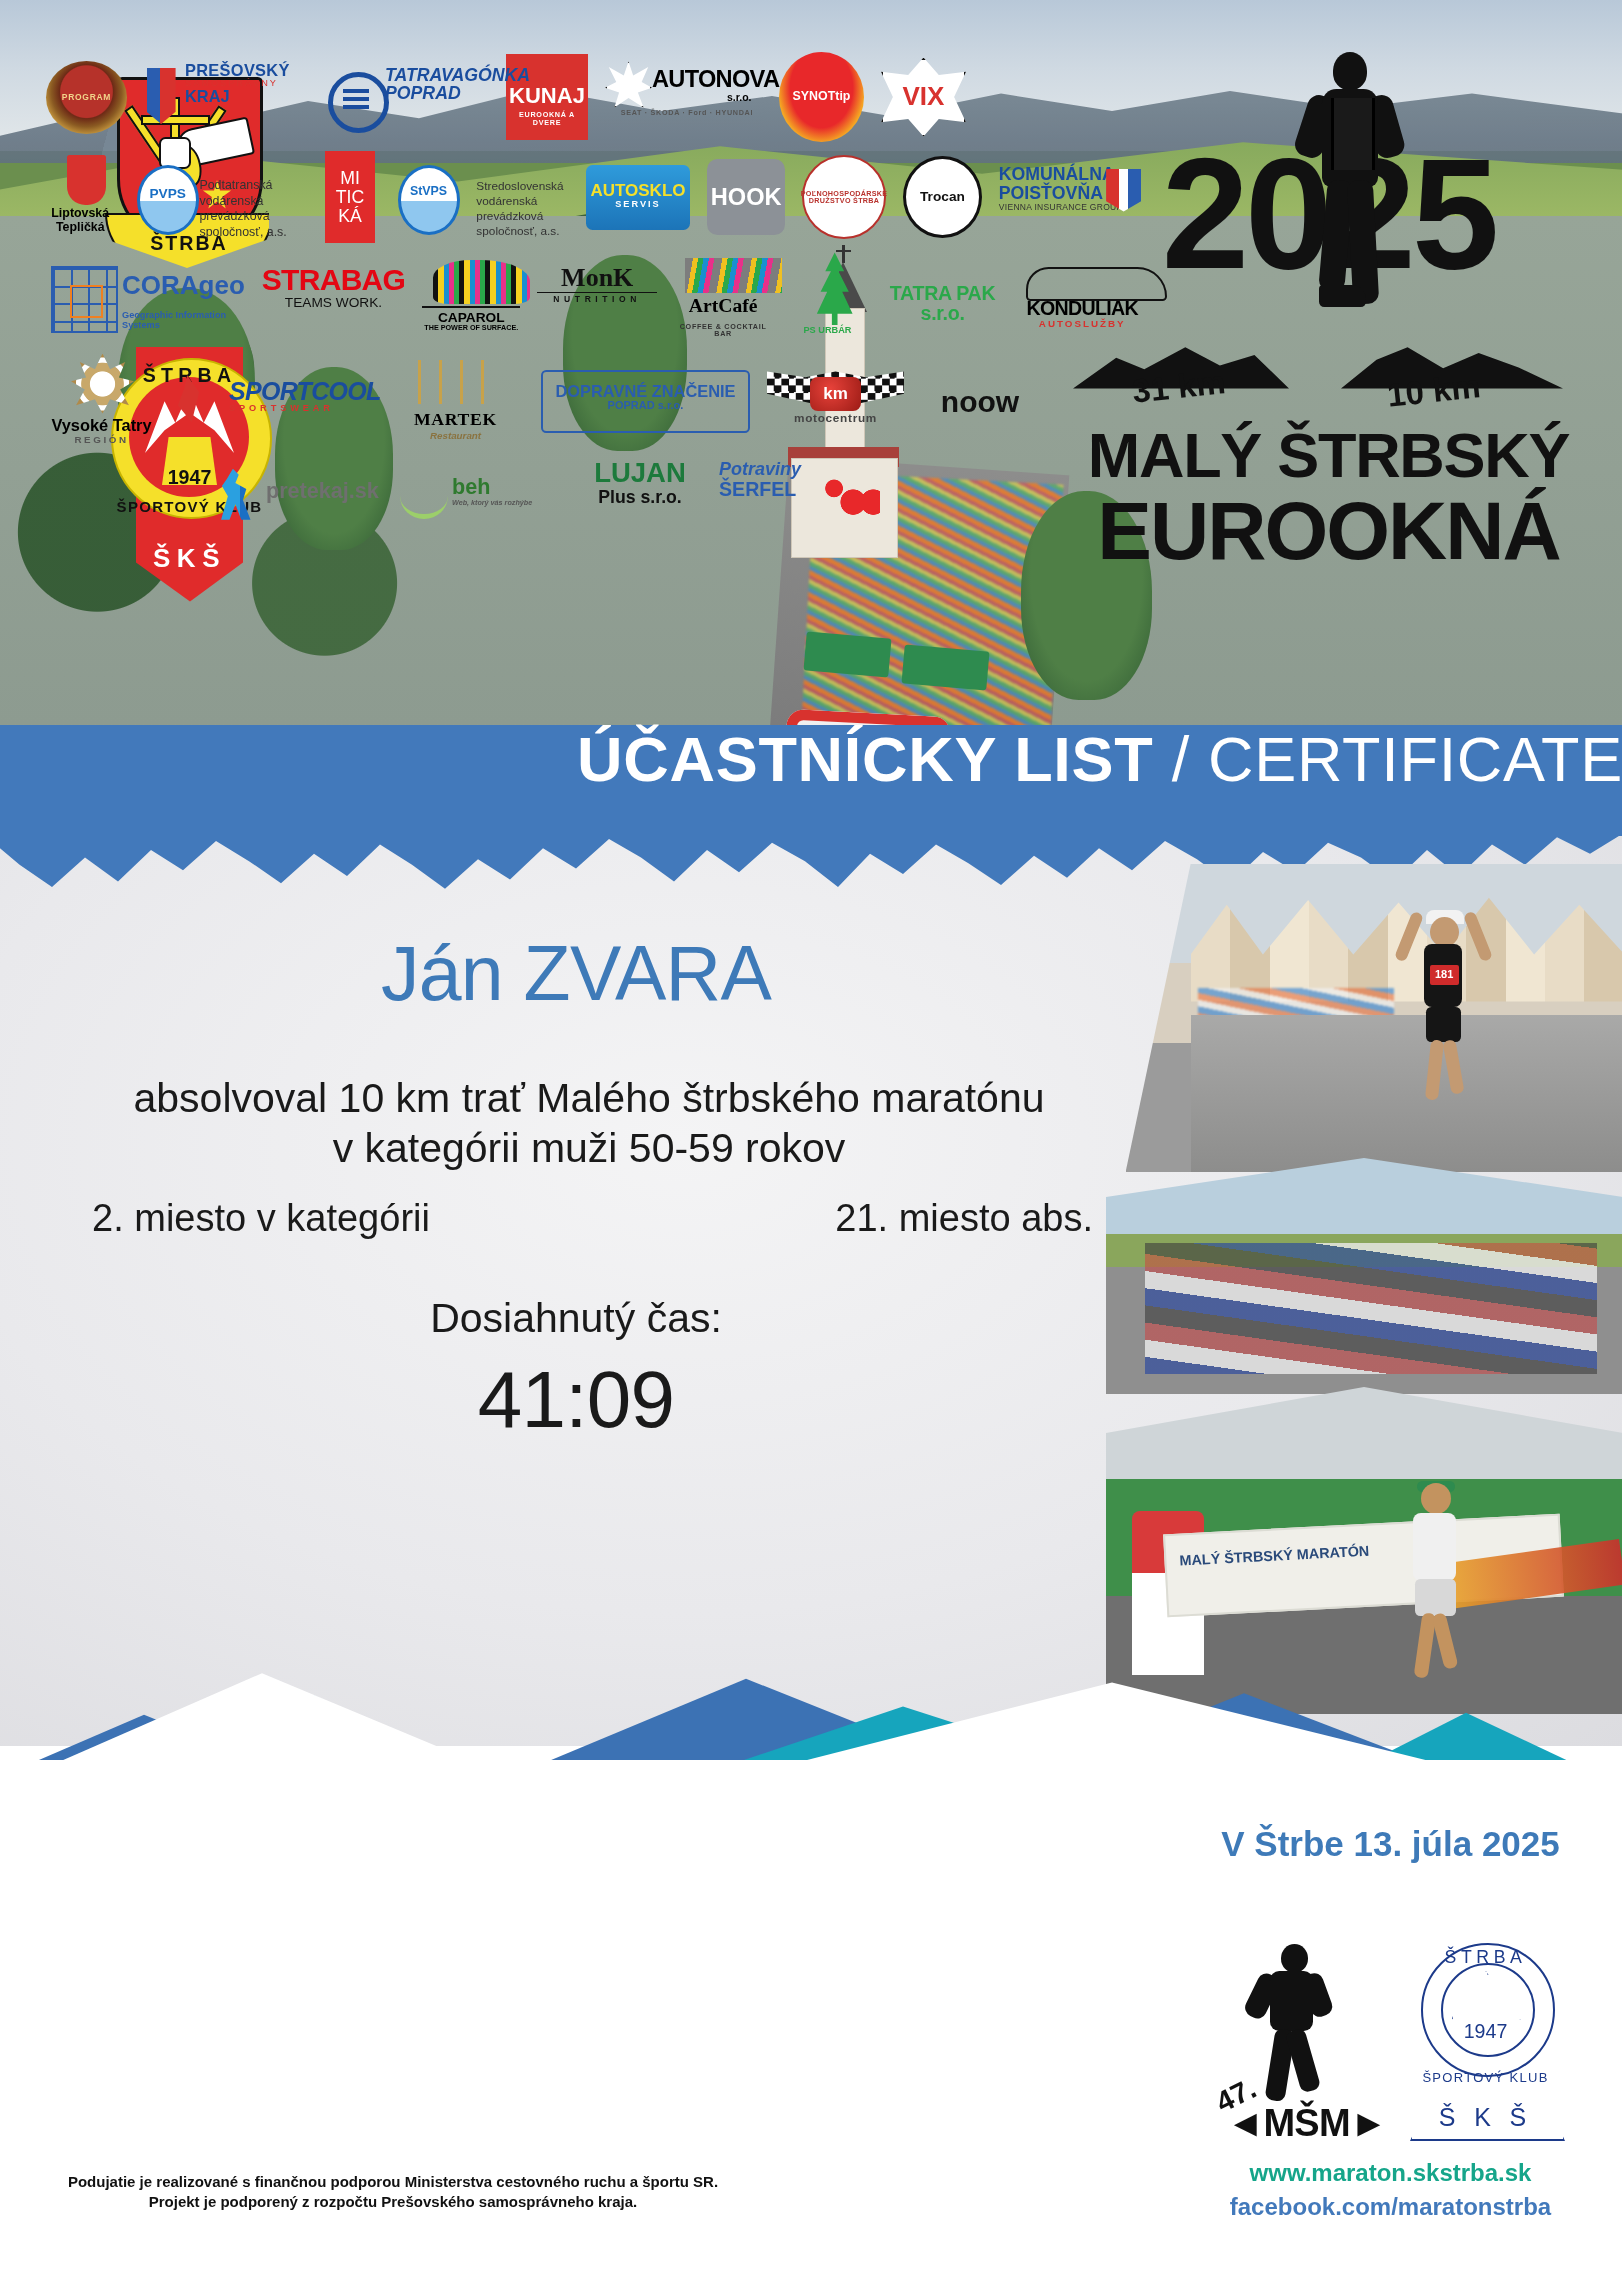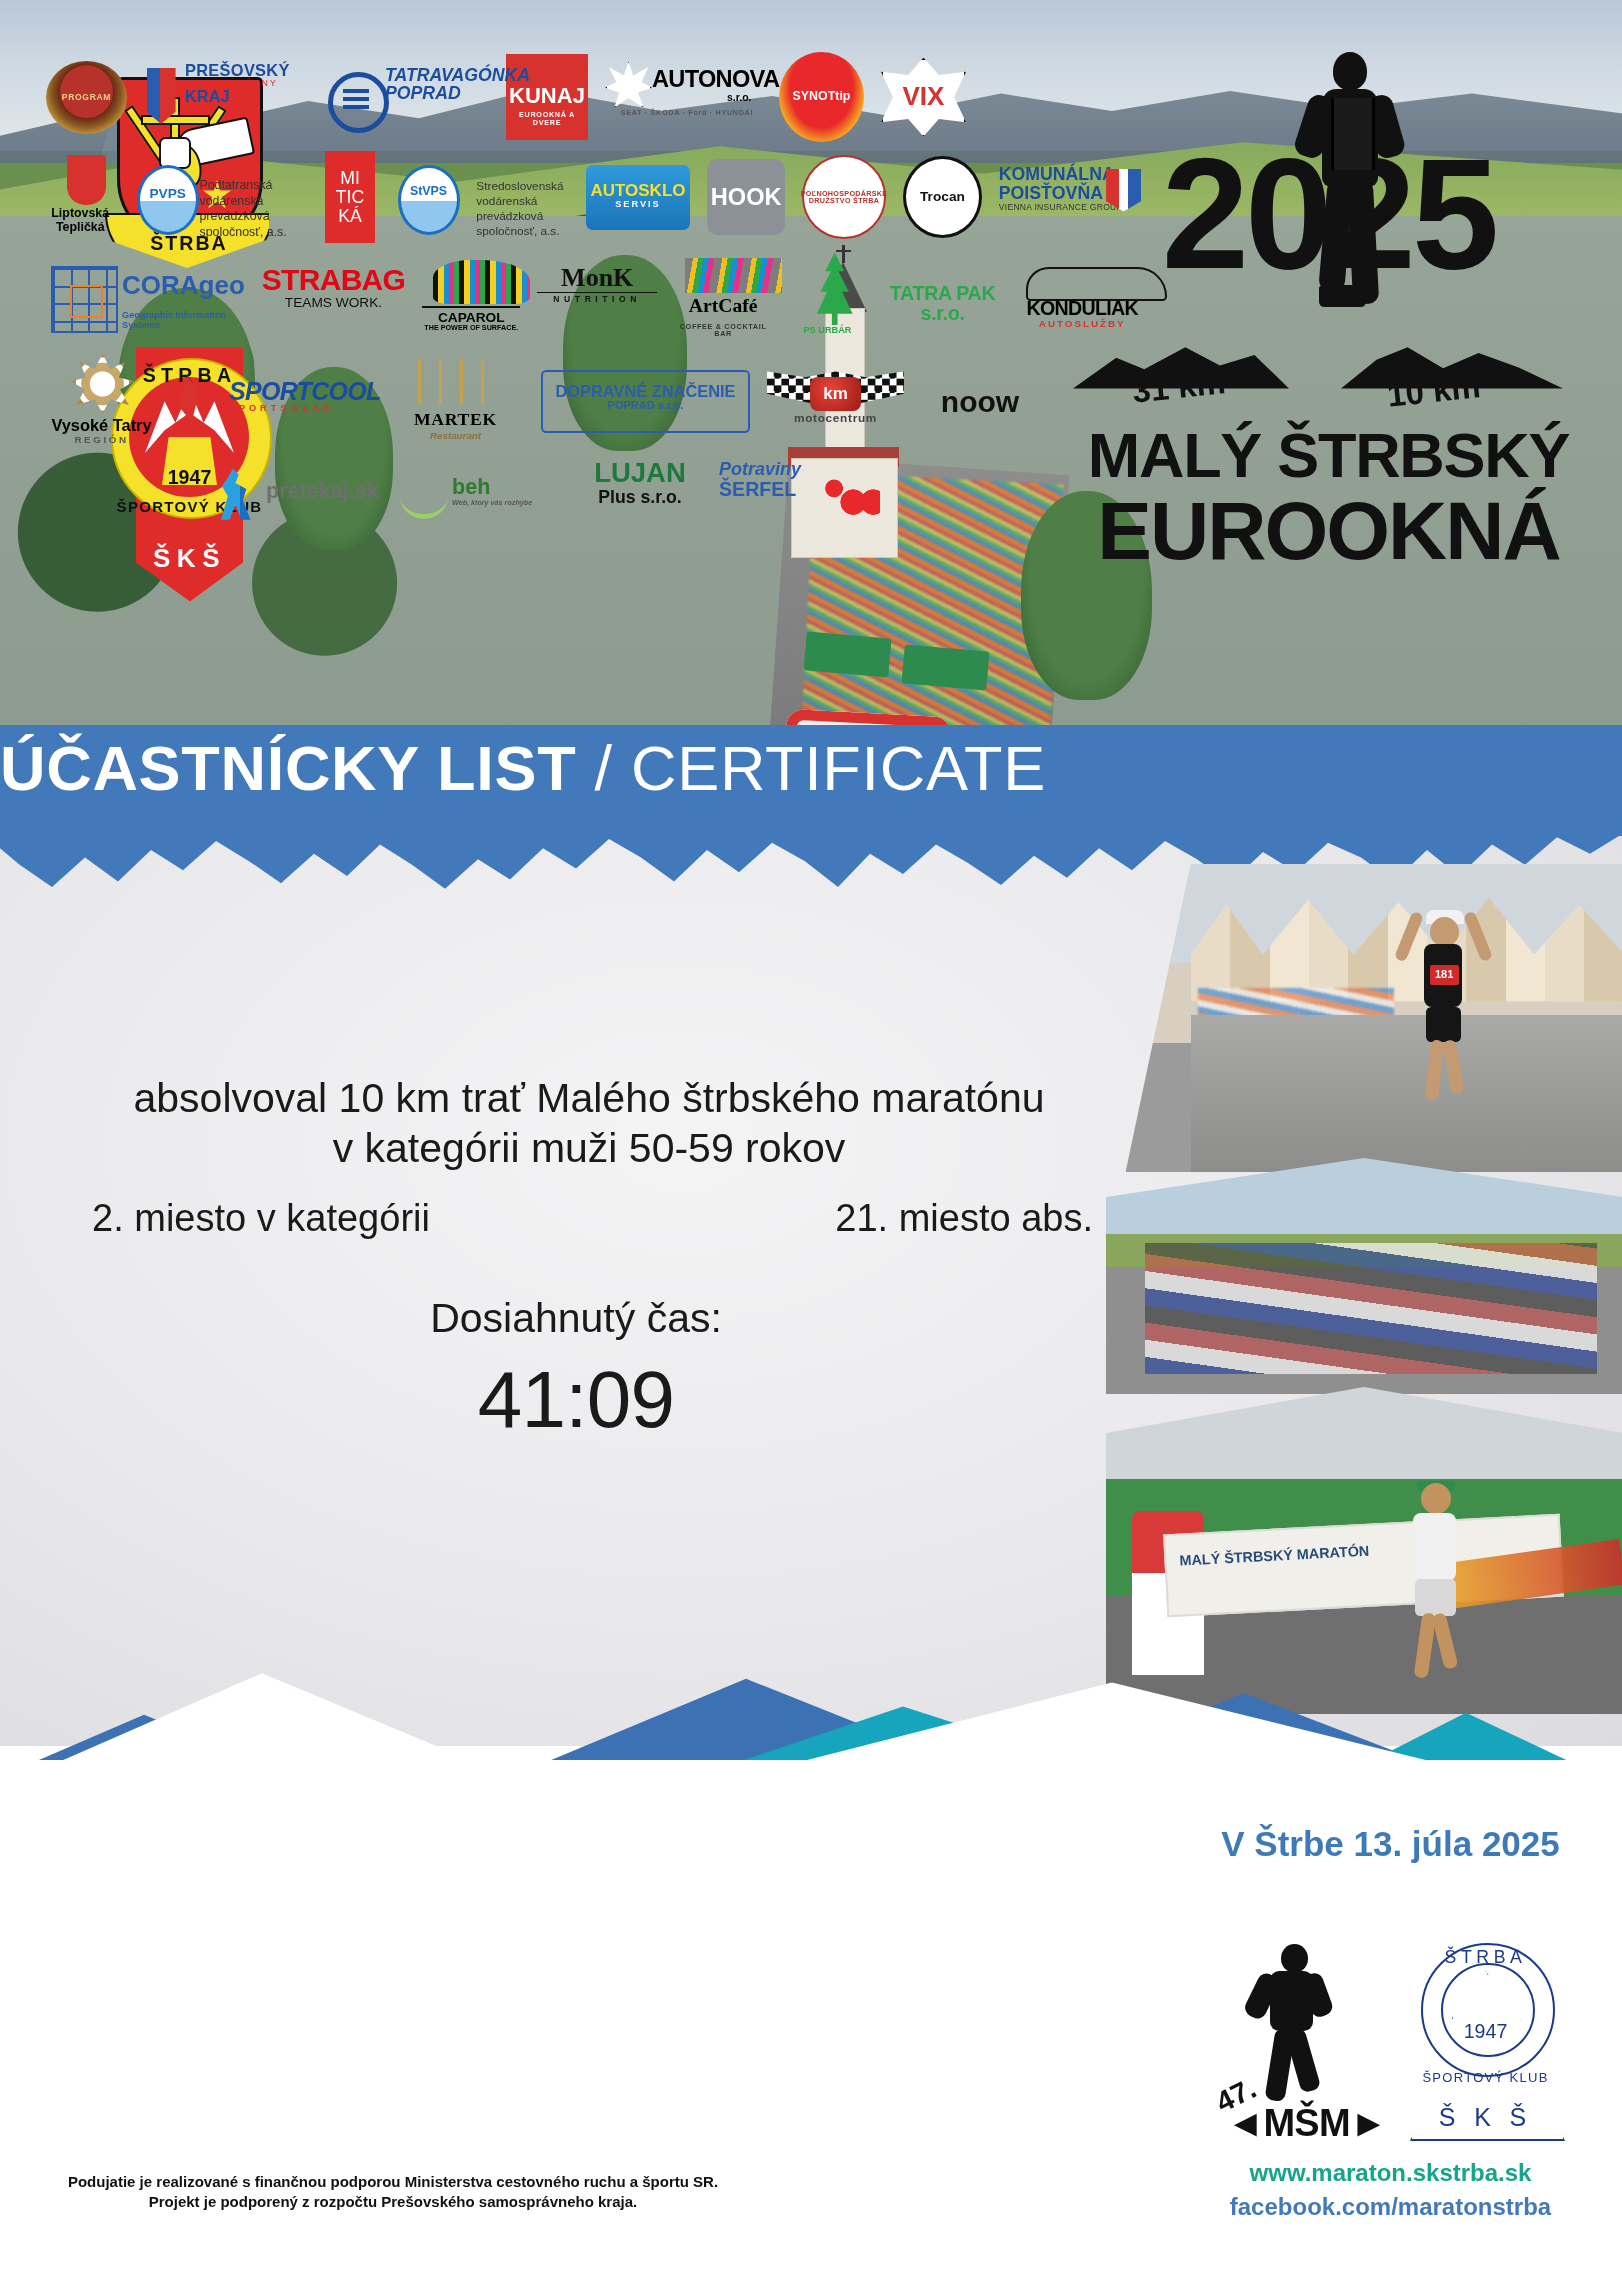--- a/index.html
+++ b/index.html
@@ -183,21 +183,21 @@
   .mt3 .arrw{display:inline-block;width:0;height:0;border-top:10.5px solid transparent;border-bottom:10.5px solid transparent;vertical-align:middle;margin:0 11.8px;}
   .mt3 .arrw.l{border-right:29px solid #111;}
   .mt3 .arrw.r{border-left:29px solid #111;}
 
   
   .band{
     position:absolute;left:0;top:725px;width:1623px;height:111px;
     background:#4279bb;
   }
   .band h1{
-    margin:0;position:absolute;left:0;right:0;top:12px;text-align:left;
+    margin:0;position:absolute;left:0;right:0;top:3px;text-align:right;
     color:#fff;font-size:63px;line-height:1;font-weight:400;
     letter-spacing:0.7px;
   }
   .band h1 b{font-weight:800;}
   .band-tear{
     position:absolute;left:0;top:817px;width:1623px;height:92px;
     background:#4279bb;
     clip-path:polygon(0 0,1623px 0,1623px 18%,1590px 40%,1557px 22%,1525px 52%,1492px 30%,1459px 64%,1427px 36%,1394px 70%,1361px 44%,1328px 28%,1296px 60%,1263px 38%,1230px 72%,1197px 46%,1165px 26%,1132px 58%,1099px 34%,1067px 66%,1034px 42%,1001px 74%,968px 50%,936px 30%,903px 62%,870px 40%,838px 76%,805px 48%,772px 28%,739px 60%,707px 36%,674px 70%,641px 44%,609px 24%,576px 56%,543px 34%,510px 68%,478px 46%,445px 78%,412px 52%,380px 30%,347px 64%,314px 40%,281px 72%,249px 48%,216px 26%,183px 58%,151px 36%,118px 70%,85px 44%,52px 76%,19.6px 52%,0 34%);
   }
 
@@ -576,20 +576,21 @@
   </div>
 </div>
 
 <div class="body-bg"></div>
 <div class="band">
   <h1><b>ÚČASTNÍCKY LIST</b><span> / </span><span>CERTIFICATE</span></h1>
 </div>
 <div class="band-tear"></div>
 
 <div class="cert">
+  <div class="name">Ján ZVARA</div>
   <div class="desc">
     <div>absolvoval 10 km trať Malého štrbského maratónu</div>
     <div>v kategórii muži 50-59 rokov</div>
   </div>
   <div class="places">
     <span>2. miesto v kategórii</span>
     <span>21. miesto abs.</span>
   </div>
   <div class="ttl-time">Dosiahnutý čas:</div>
   <div class="time-val">41:09</div>

